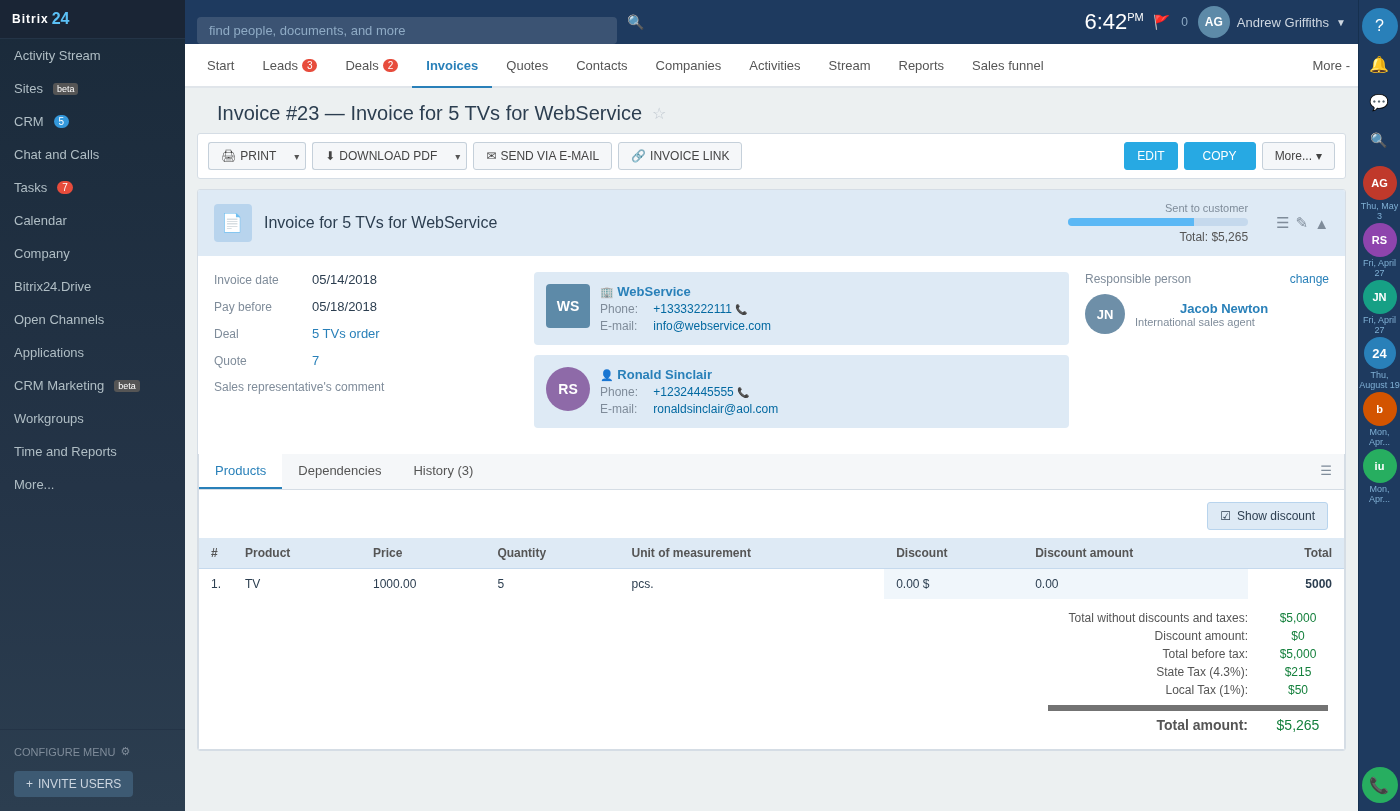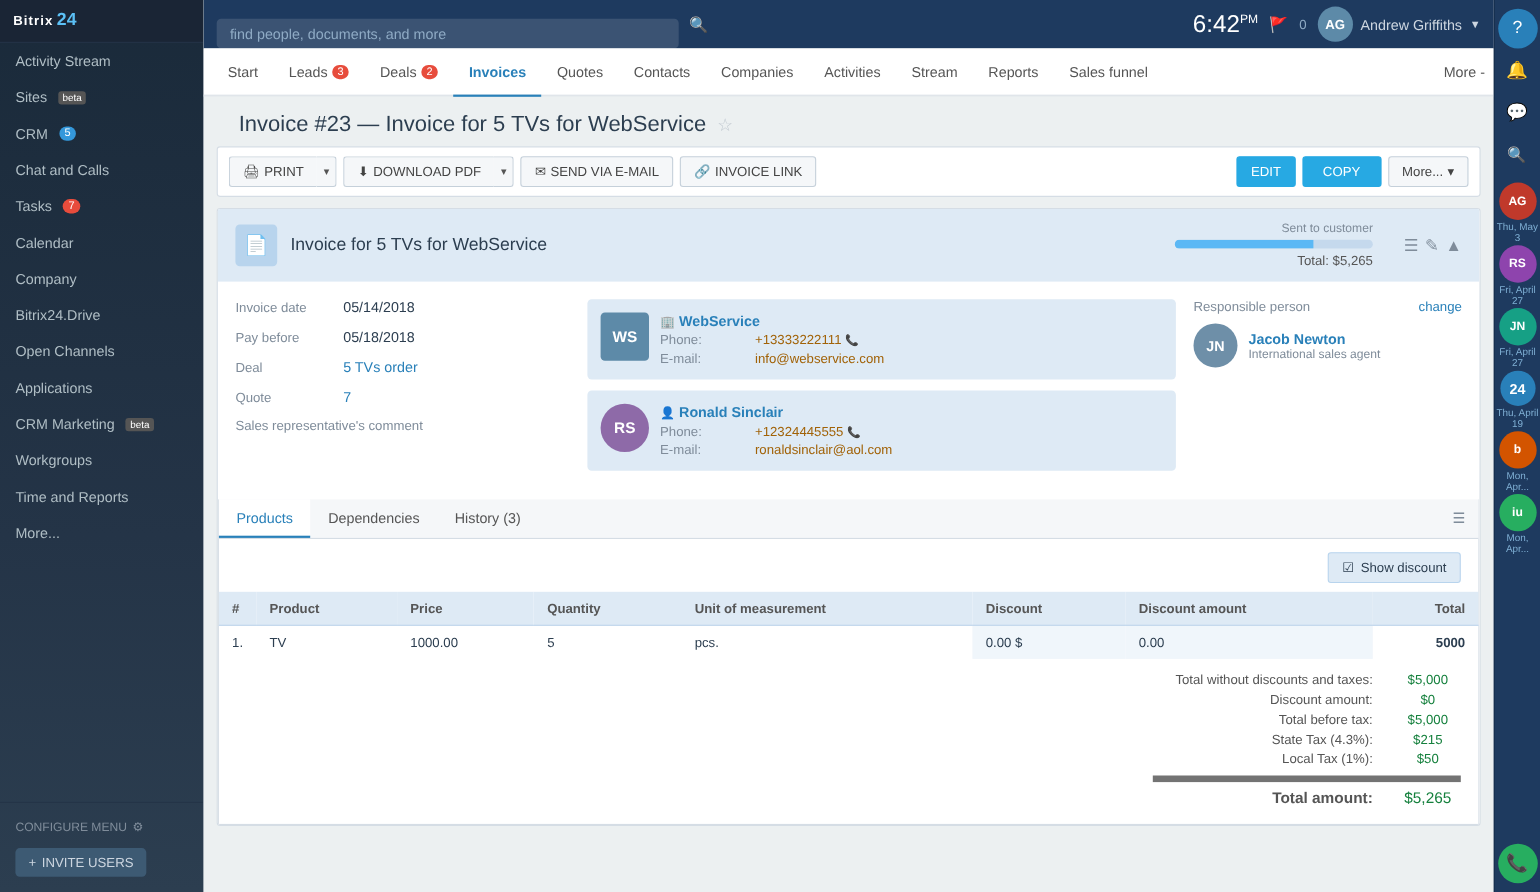--- a/index.html
+++ b/index.html
@@ -376,40 +376,40 @@
       justify-content: center;
       font-size: 14px;
       color: #fff;
       font-weight: bold;
       flex-shrink: 0;
     }
     .contact-info { flex: 1; }
     .contact-name { font-size: 13px; color: #2980b9; font-weight: 600; cursor: pointer; }
     .contact-field { font-size: 12px; color: #555; margin-top: 3px; }
     .contact-field span.label { color: #7f8c9a; min-width: 50px; display: inline-block; }
-    .contact-field a { color: #a16207; text-decoration: none; margin-left: 33px; }
+    .contact-field a { color: #0369a1; text-decoration: none; }
 
     
     .responsible-header { display: flex; justify-content: space-between; font-size: 12px; color: #7f8c9a; margin-bottom: 8px; }
     .responsible-link { color: #2980b9; cursor: pointer; font-size: 12px; }
     .responsible-row { display: flex; align-items: center; gap: 10px; }
     .resp-avatar {
       width: 40px;
       height: 40px;
       border-radius: 50%;
       background: #8e9baa;
       display: flex;
       align-items: center;
       justify-content: center;
       font-size: 13px;
       font-weight: bold;
       color: #fff;
       flex-shrink: 0;
     }
-    .resp-name { font-size: 13px; color: #2980b9; font-weight: 600; cursor: pointer; }
+    .resp-name { font-size: 13px; color: #2980b9; font-weight: 600; cursor: pointer; margin-left: 45px; }
     .resp-role { font-size: 11px; color: #7f8c9a; }
 
     .sales-comment { margin-top: 12px; }
     .sales-label { font-size: 12px; color: #7f8c9a; margin-bottom: 4px; }
 
     
     .product-tabs {
       background: #fff;
       border: 1px solid #d5dde5;
       border-top: none;
@@ -862,21 +862,21 @@
     <div style="margin-bottom:2px;text-align:center;">
       <div class="avatar-circle" style="background:#8e44ad;margin:0 auto 1px;">RS</div>
       <div class="date-label">Fri, April 27</div>
     </div>
     <div style="margin-bottom:2px;text-align:center;">
       <div class="avatar-circle" style="background:#16a085;margin:0 auto 1px;">JN</div>
       <div class="date-label">Fri, April 27</div>
     </div>
     <div style="margin-bottom:2px;text-align:center;">
       <div class="right-num-badge" style="margin:0 auto 1px;">24</div>
-      <div class="date-label">Thu, April 19</div>
+      <div class="date-label">Thu, August 19</div>
     </div>
     <div style="margin-bottom:2px;text-align:center;">
       <div class="avatar-circle" style="background:#d35400;margin:0 auto 1px;">b</div>
       <div class="date-label">Mon, Apr...</div>
     </div>
     <div style="margin-bottom:2px;text-align:center;">
       <div class="avatar-circle" style="background:#27ae60;margin:0 auto 1px;">iu</div>
       <div class="date-label">Mon, Apr...</div>
     </div>
   </div>

